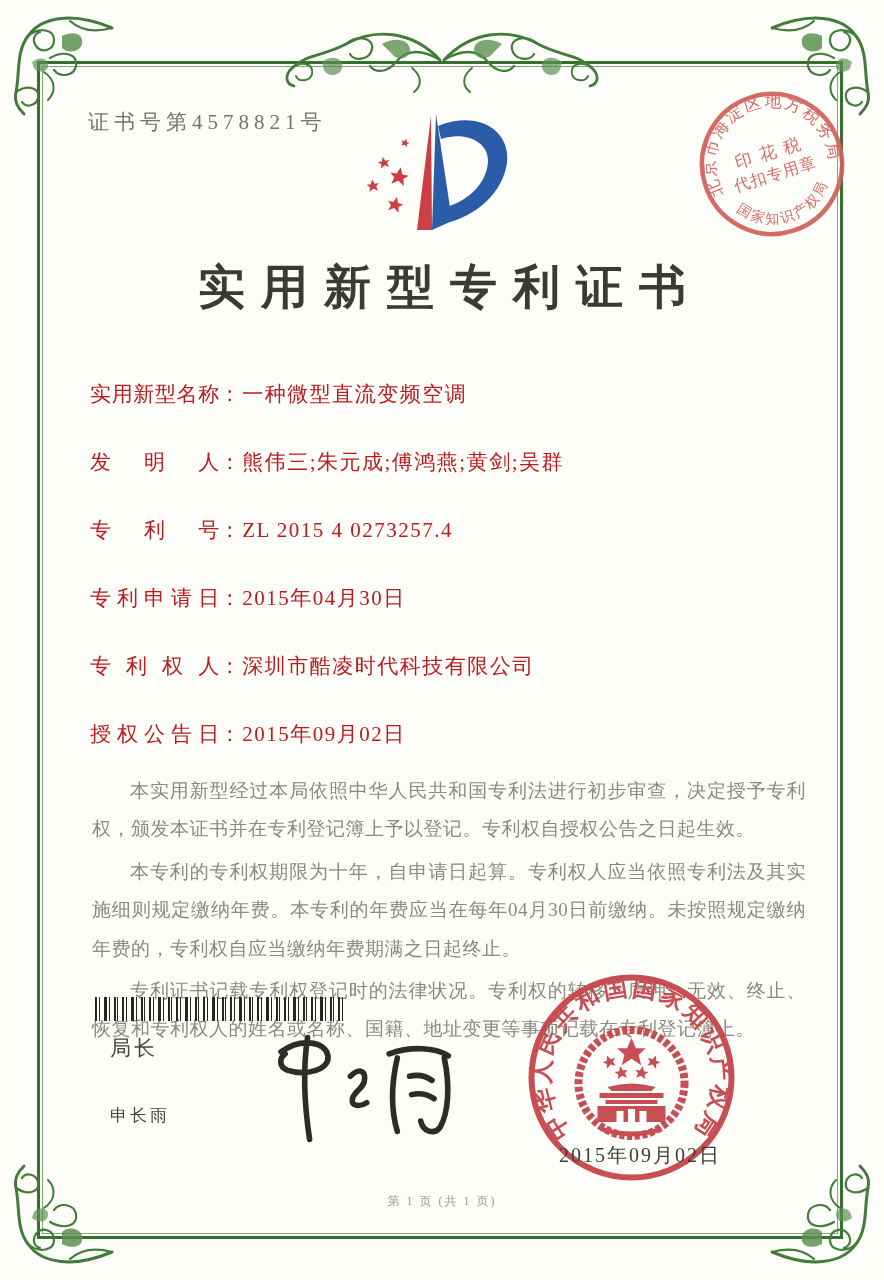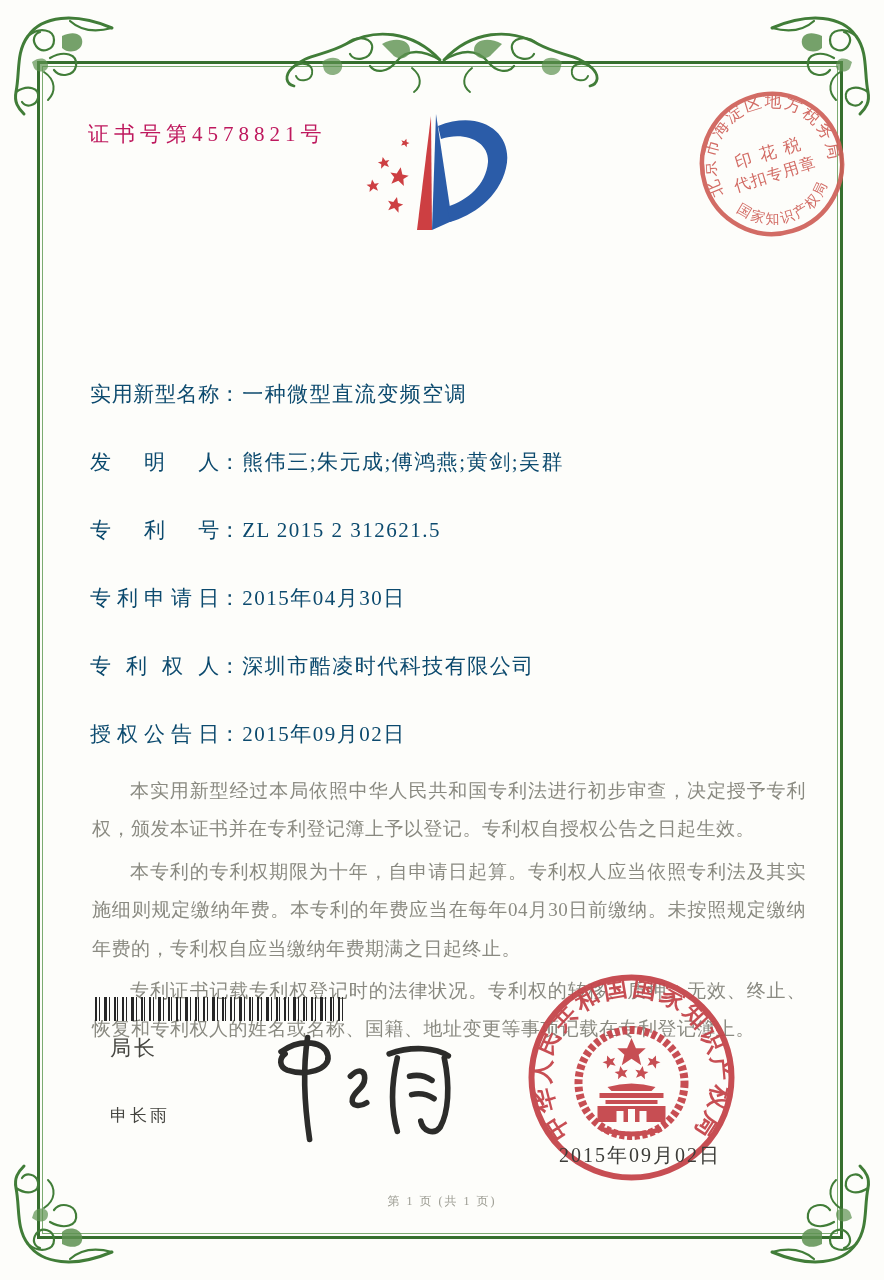--- a/index.html
+++ b/index.html
@@ -12,25 +12,25 @@
   .frame-outer{position:absolute;left:37px;top:61px;width:806px;height:1178px;
     border:3px solid #366f2e;box-sizing:border-box;}
   .frame-inner{position:absolute;inset:2px;border:1px solid #7cab71;}
   .ornament{position:absolute;pointer-events:none;}
   .orn-tl{left:4px;top:6px;}
   .orn-tr{left:764px;top:6px;transform:scaleX(-1);}
   .orn-bl{left:4px;top:1158px;transform:scaleY(-1);}
   .orn-br{left:764px;top:1158px;transform:scale(-1,-1);}
   .orn-topcenter{left:262px;top:22px;}
   
-  .cert-no{position:absolute;left:88px;top:120px;font-size:21px;letter-spacing:5px;color:#be185d;}
+  .cert-no{position:absolute;left:88px;top:108px;font-size:21px;letter-spacing:5px;color:#737373;}
   .title{position:absolute;left:0;right:0;top:256px;text-align:center;
     font-size:47px;font-weight:700;letter-spacing:16px;text-indent:16px;color:#3a3a37;}
   .fields{position:absolute;left:90px;top:380px;right:70px;}
-  .field-row{margin-bottom:39px;font-size:21px;line-height:29px;color:#0c4a6e;white-space:nowrap;}
+  .field-row{margin-bottom:39px;font-size:21px;line-height:29px;color:#b91c1c;white-space:nowrap;}
   .f-label{display:inline-block;width:6.15em;text-align:justify;text-align-last:justify;vertical-align:top;}
   .f-colon{margin-right:2px;}
   .f-value{letter-spacing:1.5px;}
   .paras{position:absolute;left:88px;right:74px;top:768px;
     font-size:19px;line-height:2.02;color:#8a8a81;text-align:justify;}
   .paras p{margin:4px;text-indent:2em;letter-spacing:0.5px;}
   
   .barcode{position:absolute;left:95px;top:997px;width:250px;height:24px;
     background:repeating-linear-gradient(90deg,
       #262626 0 2px,transparent 2px 4px,
@@ -125,30 +125,31 @@
     <polygon points="85,10 71,124 86,124" fill="#cd3f42"></polygon>
     <polygon points="90,8 86,124 106,115" fill="#2b5ca8"></polygon>
     <path d="M92,20 C138,2 168,30 160,62 C153,92 126,110 104,116 L101,101 C122,94 140,79 142,56 C143,36 120,25 95,33 Z" fill="#2b5ca8"></path>
     <use href="#star5" transform="translate(59,37) scale(0.45) rotate(18)" fill="#cd3f42"></use>
     <use href="#star5" transform="translate(38,57) scale(0.62) rotate(-12)" fill="#cd3f42"></use>
     <use href="#star5" transform="translate(53,71) scale(0.98) rotate(10)" fill="#cd3f42"></use>
     <use href="#star5" transform="translate(27,80) scale(0.66) rotate(-8)" fill="#cd3f42"></use>
     <use href="#star5" transform="translate(49,99) scale(0.82) rotate(14)" fill="#cd3f42"></use>
   </svg>
 
+  <div class="title">实用新型专利证书</div>
 
   <div class="fields">
     <div class="field-row">
       <span class="f-label">实用新型名称</span><span class="f-colon">：</span><span class="f-value">一种微型直流变频空调</span>
     </div>
     <div class="field-row">
       <span class="f-label">发明人</span><span class="f-colon">：</span><span class="f-value">熊伟三;朱元成;傅鸿燕;黄剑;吴群</span>
     </div>
     <div class="field-row">
-      <span class="f-label">专利号</span><span class="f-colon">：</span><span class="f-value">ZL 2015 2 312621.5</span>
+      <span class="f-label">专利号</span><span class="f-colon">：</span><span class="f-value">ZL 2015 4 0273257.4</span>
     </div>
     <div class="field-row">
       <span class="f-label">专利申请日</span><span class="f-colon">：</span><span class="f-value">2015年04月30日</span>
     </div>
     <div class="field-row">
       <span class="f-label">专利权人</span><span class="f-colon">：</span><span class="f-value">深圳市酷凌时代科技有限公司</span>
     </div>
     <div class="field-row">
       <span class="f-label">授权公告日</span><span class="f-colon">：</span><span class="f-value">2015年09月02日</span>
     </div>

